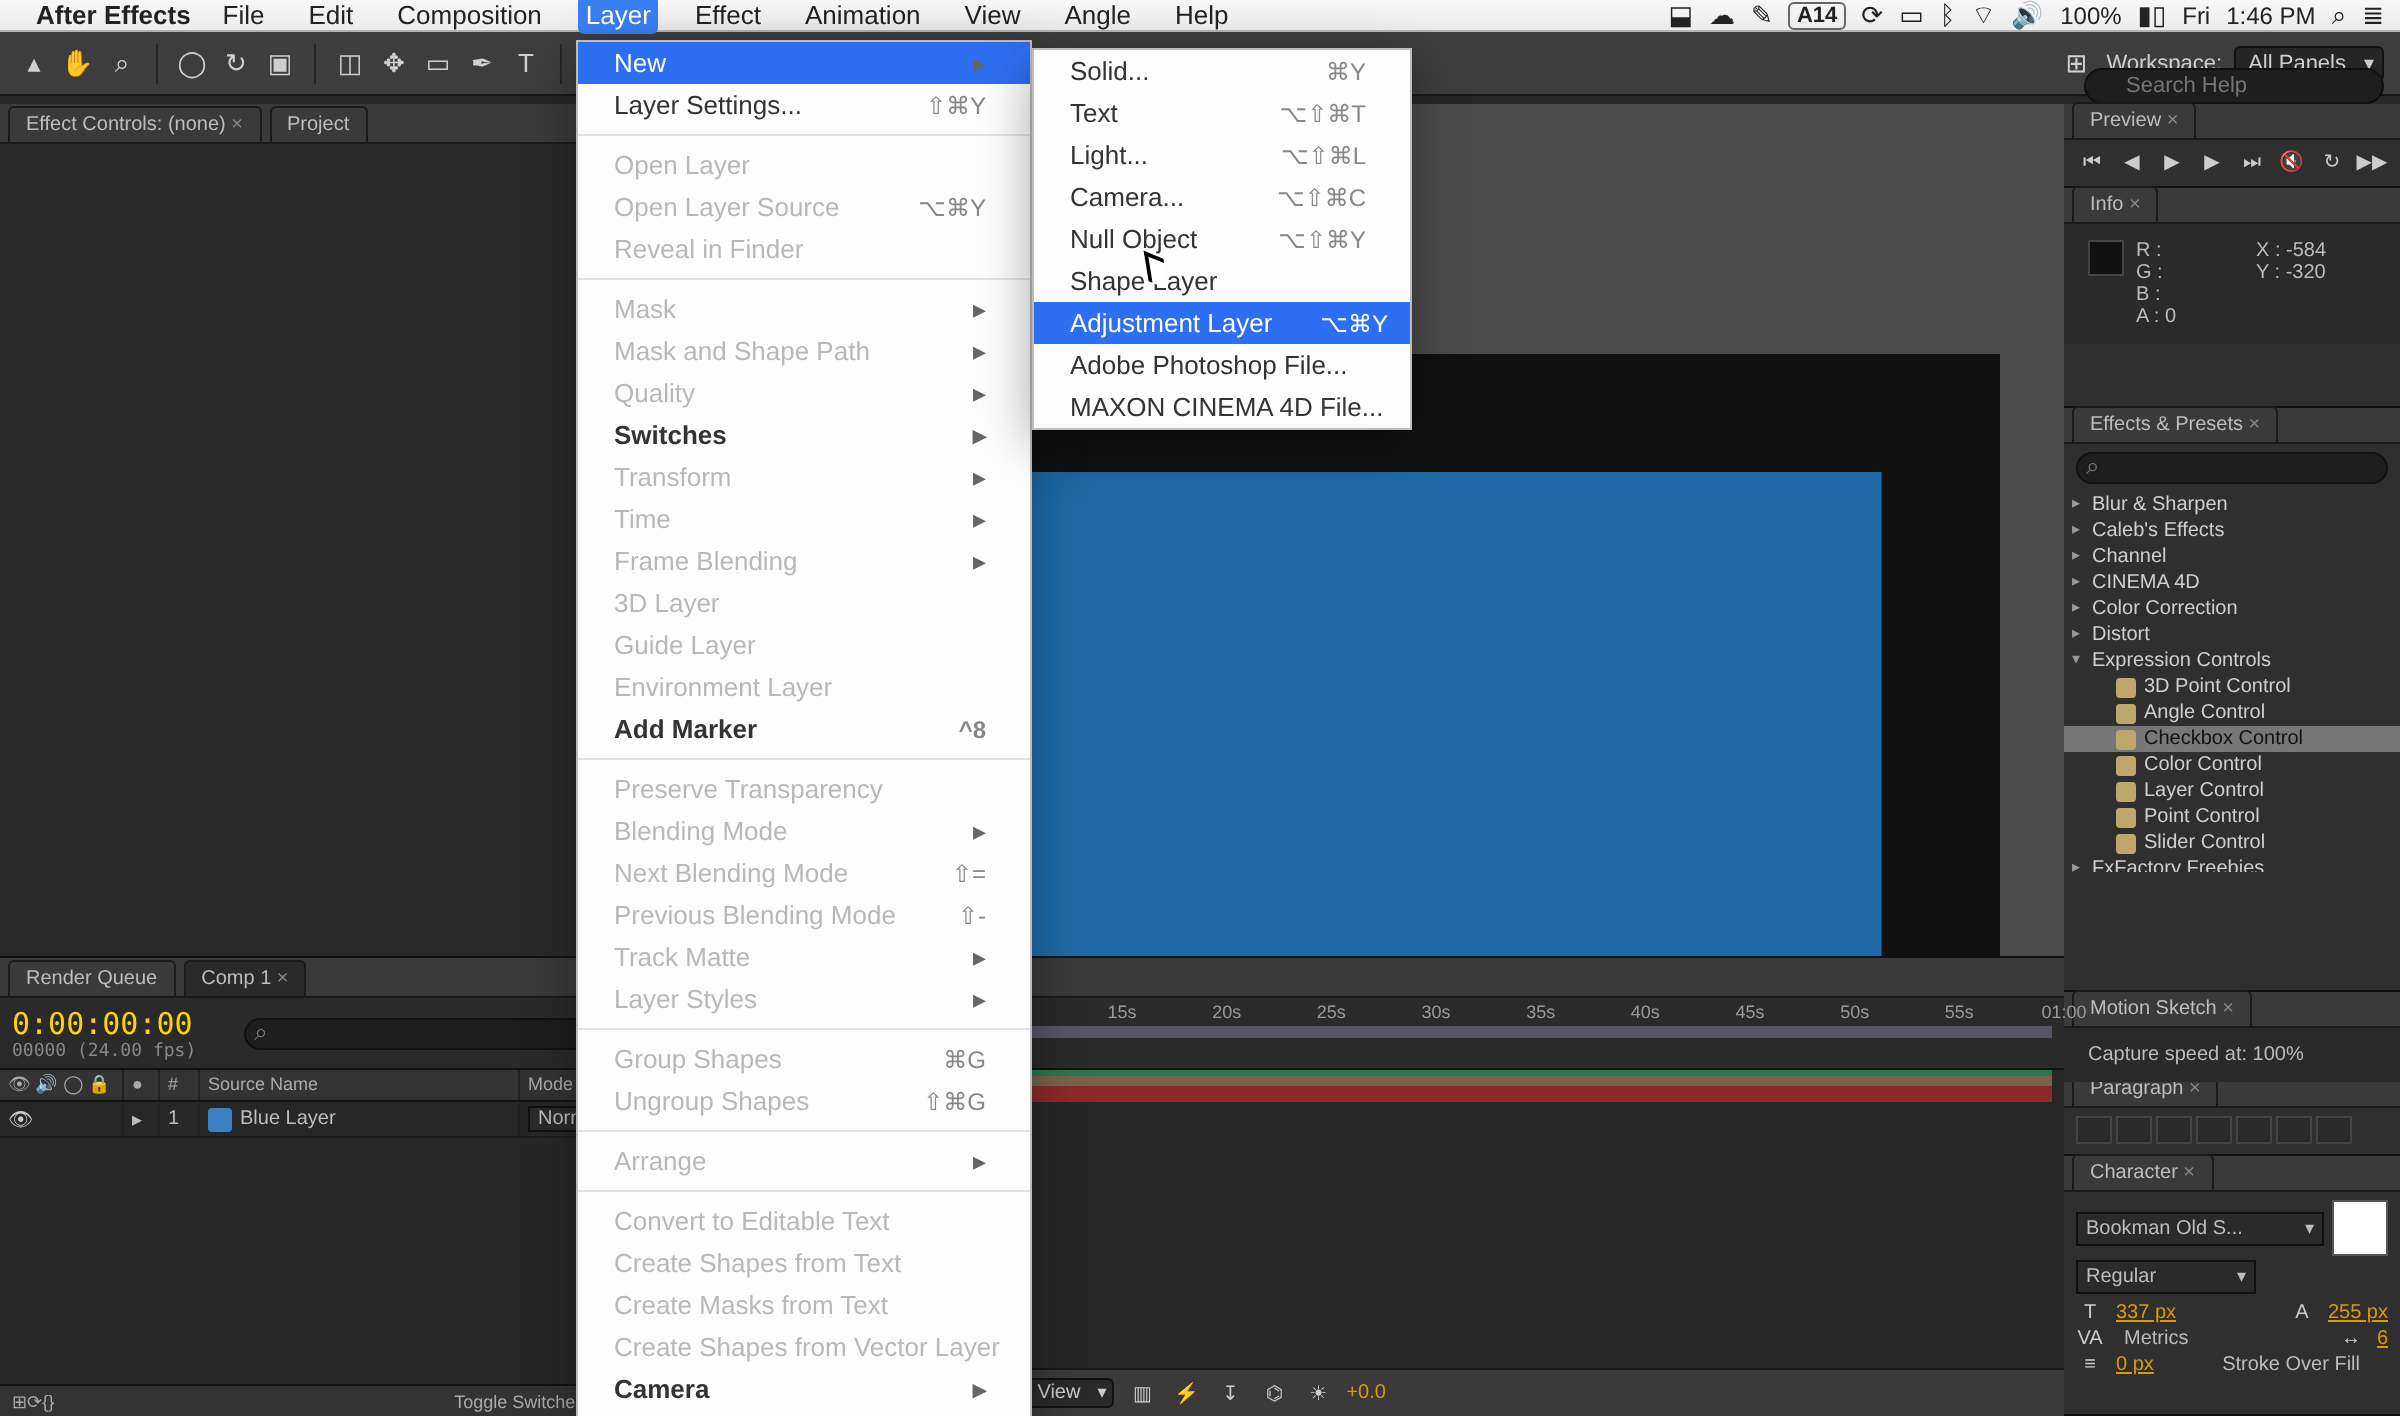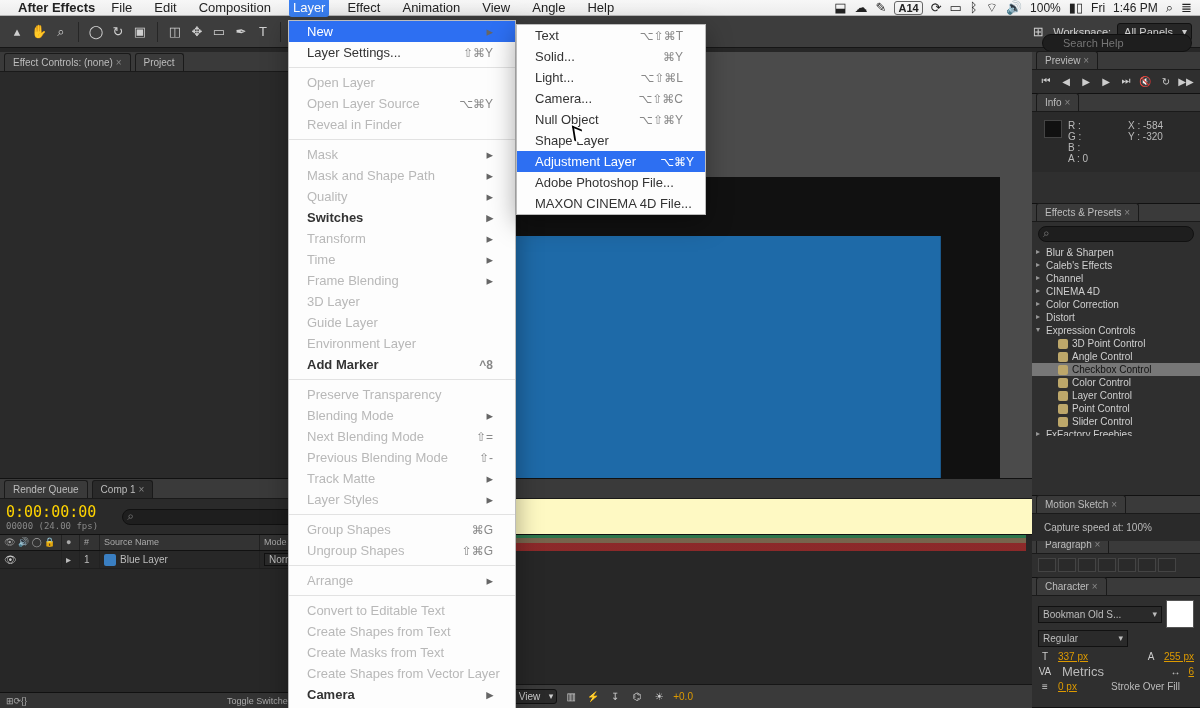--- a/index.html
+++ b/index.html
@@ -326,21 +326,21 @@
       </div>
       <div class="char-row">
         <span class="glyph">T</span>
         <span class="val">337 px</span>
         <span style="flex:1"></span>
         <span class="glyph">A</span>
         <span class="val">255 px</span>
       </div>
       <div class="char-row">
         <span class="glyph">VA</span>
-        <span class="dd" style="padding:0 14px 0 4px;font-size:13px;">Metrics</span>
+        <span class="dd" style="padding:0 14px 0 4px;font-size:10px;">Metrics</span>
         <span style="flex:1"></span>
         <span class="glyph">↔</span>
         <span class="val">6</span>
       </div>
       <div class="char-row">
         <span class="glyph">≡</span>
         <span class="val">0 px</span>
         <span style="flex:1"></span>
         <span class="dd" style="padding:0 14px 0 4px;font-size:10px;">Stroke Over Fill</span>
       </div>
@@ -354,20 +354,37 @@
     <div class="panel-tab close" style="background:#2a2a2a;">Comp 1</div>
   </div>
   <div class="tl-top">
     <div class="tl-left-head">
       <div>
         <div class="timecode">0:00:00:00</div>
         <div class="timecode-sub">00000 (24.00 fps)</div>
       </div>
       <div class="tl-search"></div>
     </div>
+    <div class="tl-ruler" id="tl-ruler">
+      <div class="playhead" style="left:2px;"></div>
+      <div class="workarea"></div>
+    <span class="tick" style="left: 0%;">:00f</span>
+        <span class="tick" style="left: 8.33333%;">05s</span>
+        <span class="tick" style="left: 16.6667%;">10s</span>
+        <span class="tick" style="left: 25%;">15s</span>
+        <span class="tick" style="left: 33.3333%;">20s</span>
+        <span class="tick" style="left: 41.6667%;">25s</span>
+        <span class="tick" style="left: 50%;">30s</span>
+        <span class="tick" style="left: 58.3333%;">35s</span>
+        <span class="tick" style="left: 66.6667%;">40s</span>
+        <span class="tick" style="left: 75%;">45s</span>
+        <span class="tick" style="left: 83.3333%;">50s</span>
+        <span class="tick" style="left: 91.6667%;">55s</span>
+        <span class="tick" style="left: 100%;">01:00</span>
+      </div>
   </div>
   <div class="tl-body">
     <div class="tl-layers">
       <div class="tl-col-header">
         <div style="width:62px;">👁 🔊 ◯ 🔒</div>
         <div style="width:18px;">●</div>
         <div style="width:20px;">#</div>
         <div style="width:160px;">Source Name</div>
         <div style="flex:1;">Mode</div>
       </div>
@@ -504,26 +521,26 @@
       <span>Create Shapes from Vector Layer</span>
     </div>
     <div class="mi bold arrow">
       <span>Camera</span>
     </div>
     <div class="mi disabled"></div>
   </div>
 
 <div class="menu-dropdown" id="new-submenu" style="left:516px; top:24px; width:190px;">
     <div class="mi">
+      <span>Solid...</span>
+      <span class="sc">⌘Y</span>
+    </div>
+    <div class="mi">
       <span>Text</span>
       <span class="sc">⌥⇧⌘T</span>
-    </div>
-    <div class="mi">
-      <span>Solid...</span>
-      <span class="sc">⌘Y</span>
     </div>
     <div class="mi">
       <span>Light...</span>
       <span class="sc">⌥⇧⌘L</span>
     </div>
     <div class="mi">
       <span>Camera...</span>
       <span class="sc">⌥⇧⌘C</span>
     </div>
     <div class="mi">

